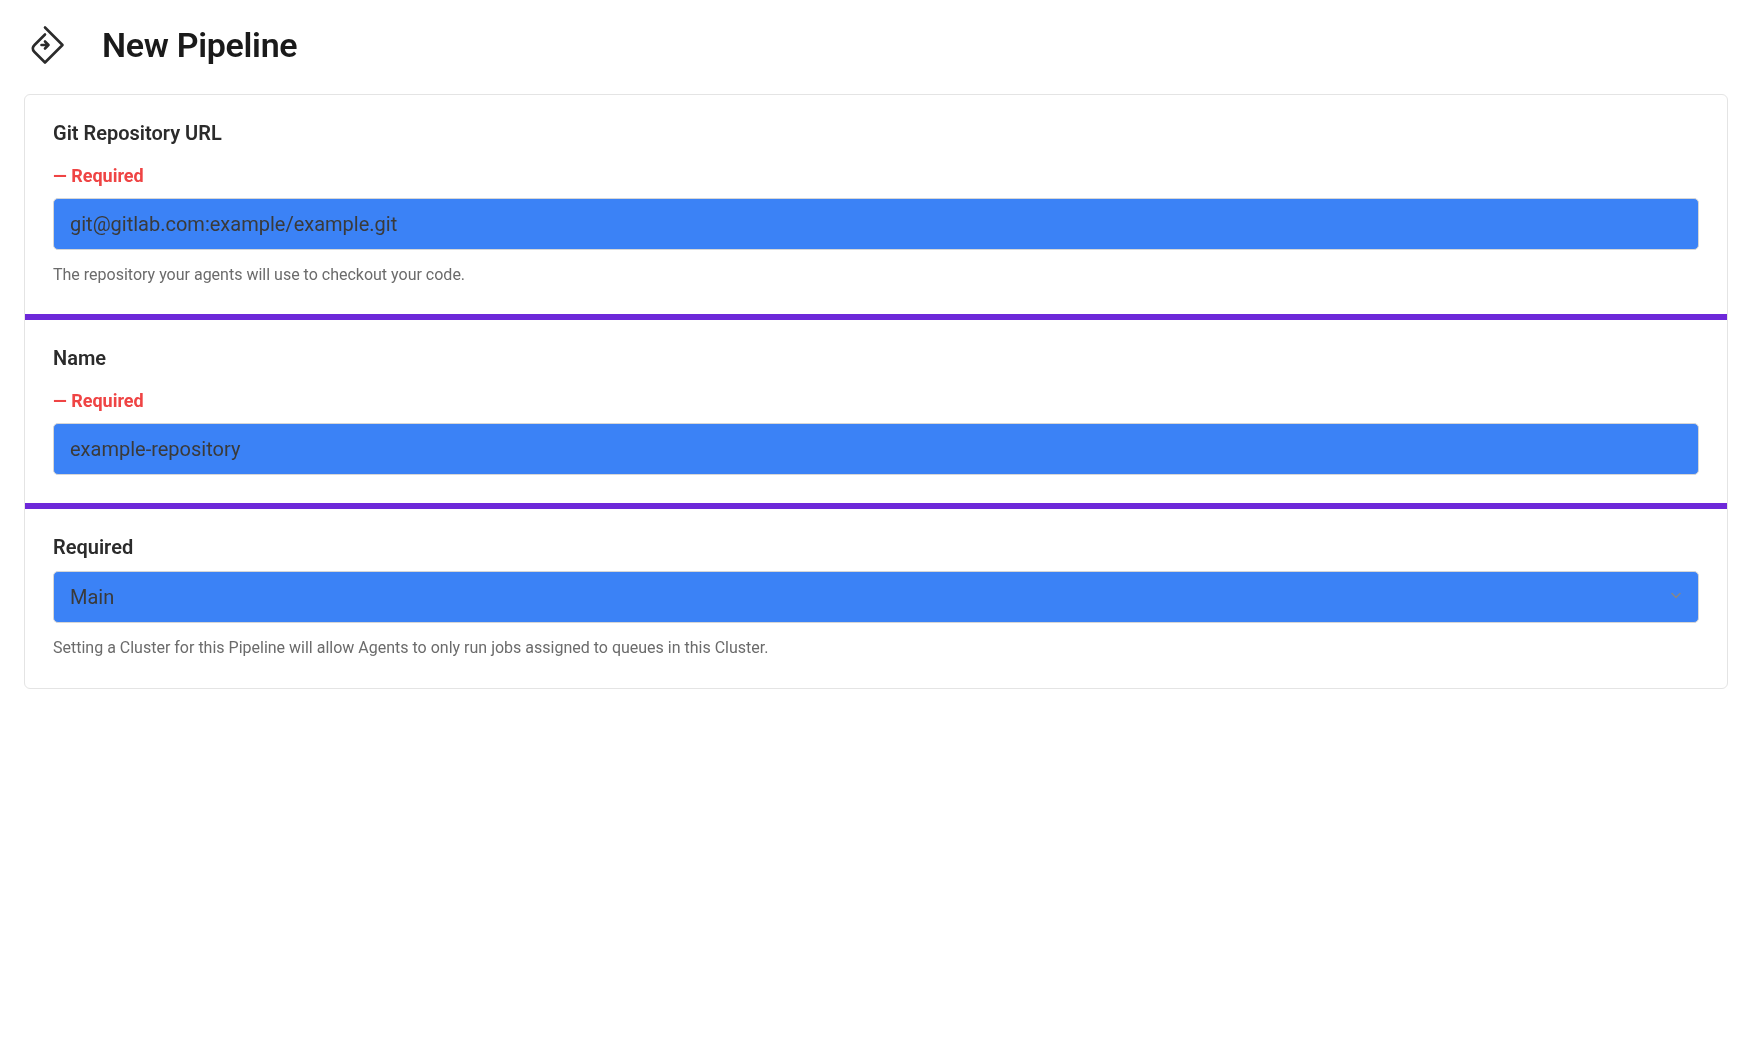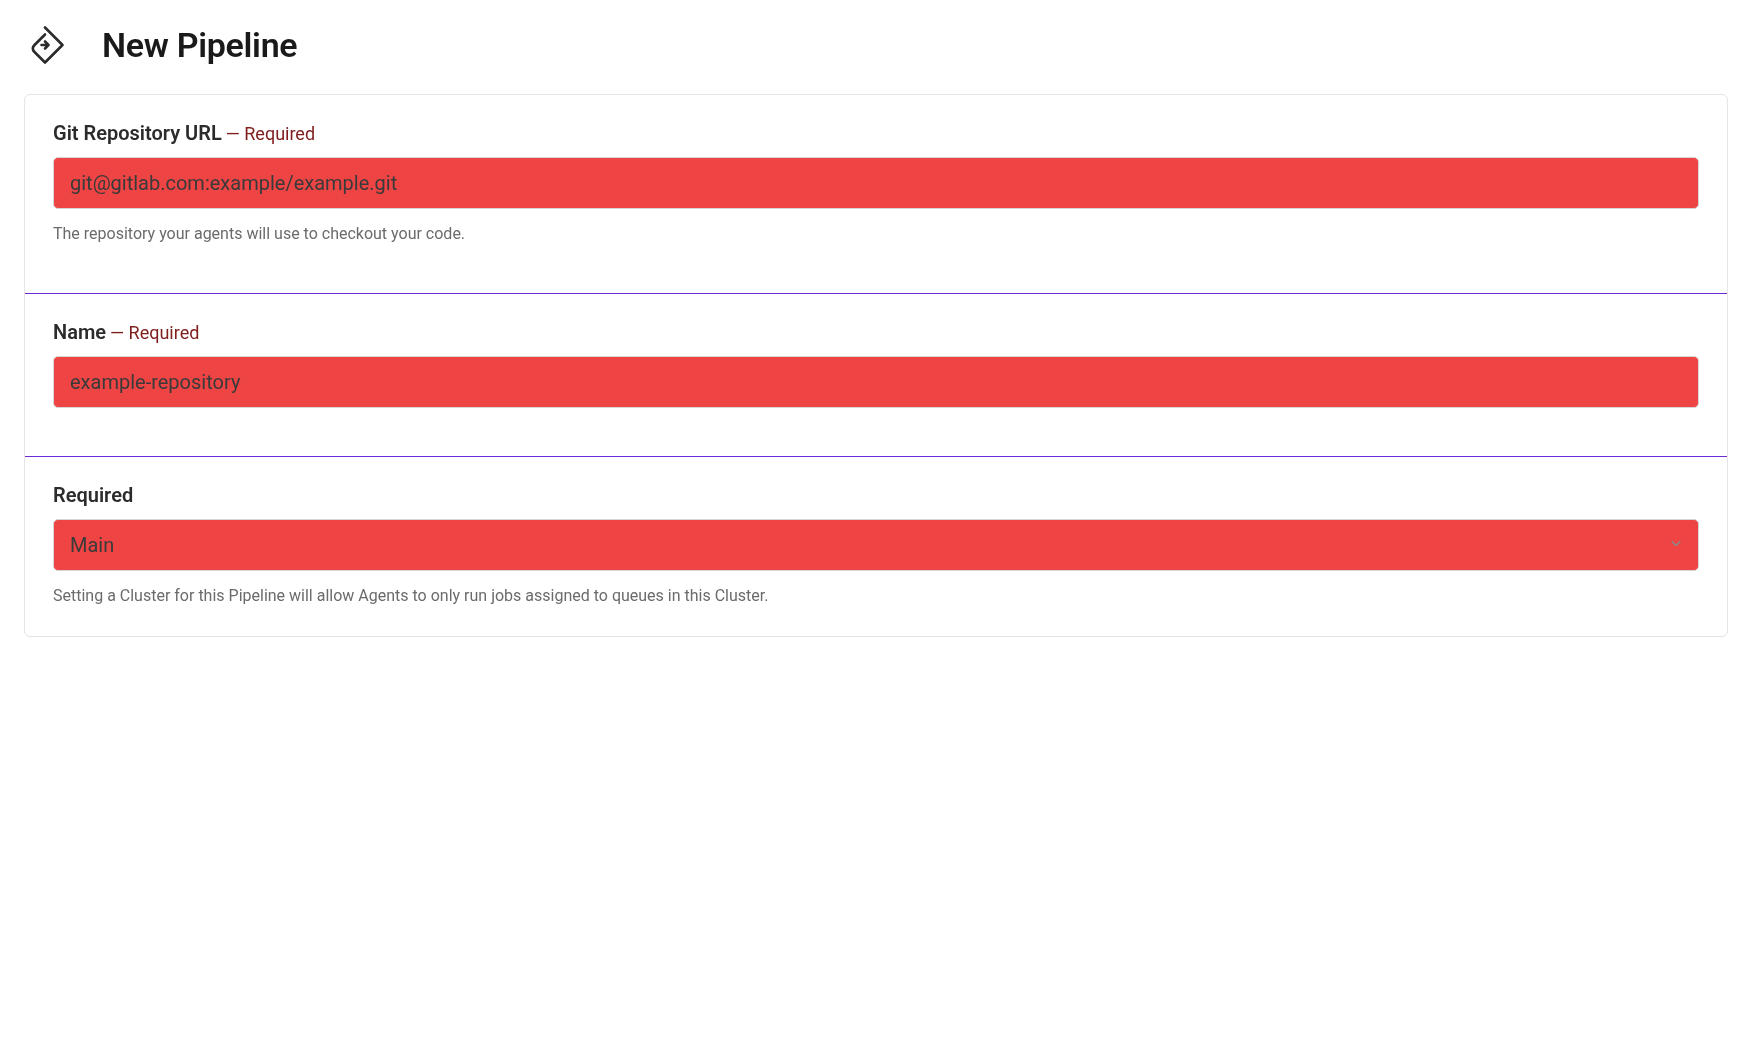--- a/index.html
+++ b/index.html
@@ -32,54 +32,54 @@
     }
     .form-card {
       border: 1px solid #e4e4e4;
       border-radius: 6px;
       background: #fff;
     }
     .form-section {
       padding: 26px 28px 28px;
     }
     .form-section + .form-section {
-      border-top: 1px solid #6d28d9;
-      margin-top: 20px;
+      border-top: 6px solid #6d28d9;
     }
     .field-block {
       margin-bottom: 0;
     }
     .field-block + .field-block {
       margin-top: 26px;
     }
     .field-label-row {
       display: flex;
       align-items: baseline;
-      gap: 4px;
+      gap: 20px;
       margin-bottom: 12px;
+      flex-direction: column;
     }
     .field-label {
       font-size: 20px;
       font-weight: 600;
       color: #2b2b2b;
     }
     .field-required {
       font-size: 18px;
-      color: #7f1d1d;
-      font-weight: 400;
+      color: #ef4444;
+      font-weight: 700;
     }
     .text-input, .select-input {
       width: 100%;
       font-size: 20px;
       font-family: inherit;
       color: #3a3a3a;
       padding: 12px 16px;
       border: 1px solid #d6d6d6;
       border-radius: 5px;
-      background: #ef4444;
+      background: #3b82f6;
       outline: none;
       line-height: 1.3;
     }
     .select-wrap {
       position: relative;
     }
     .select-input {
       appearance: none;
       -webkit-appearance: none;
       padding-right: 52px;

